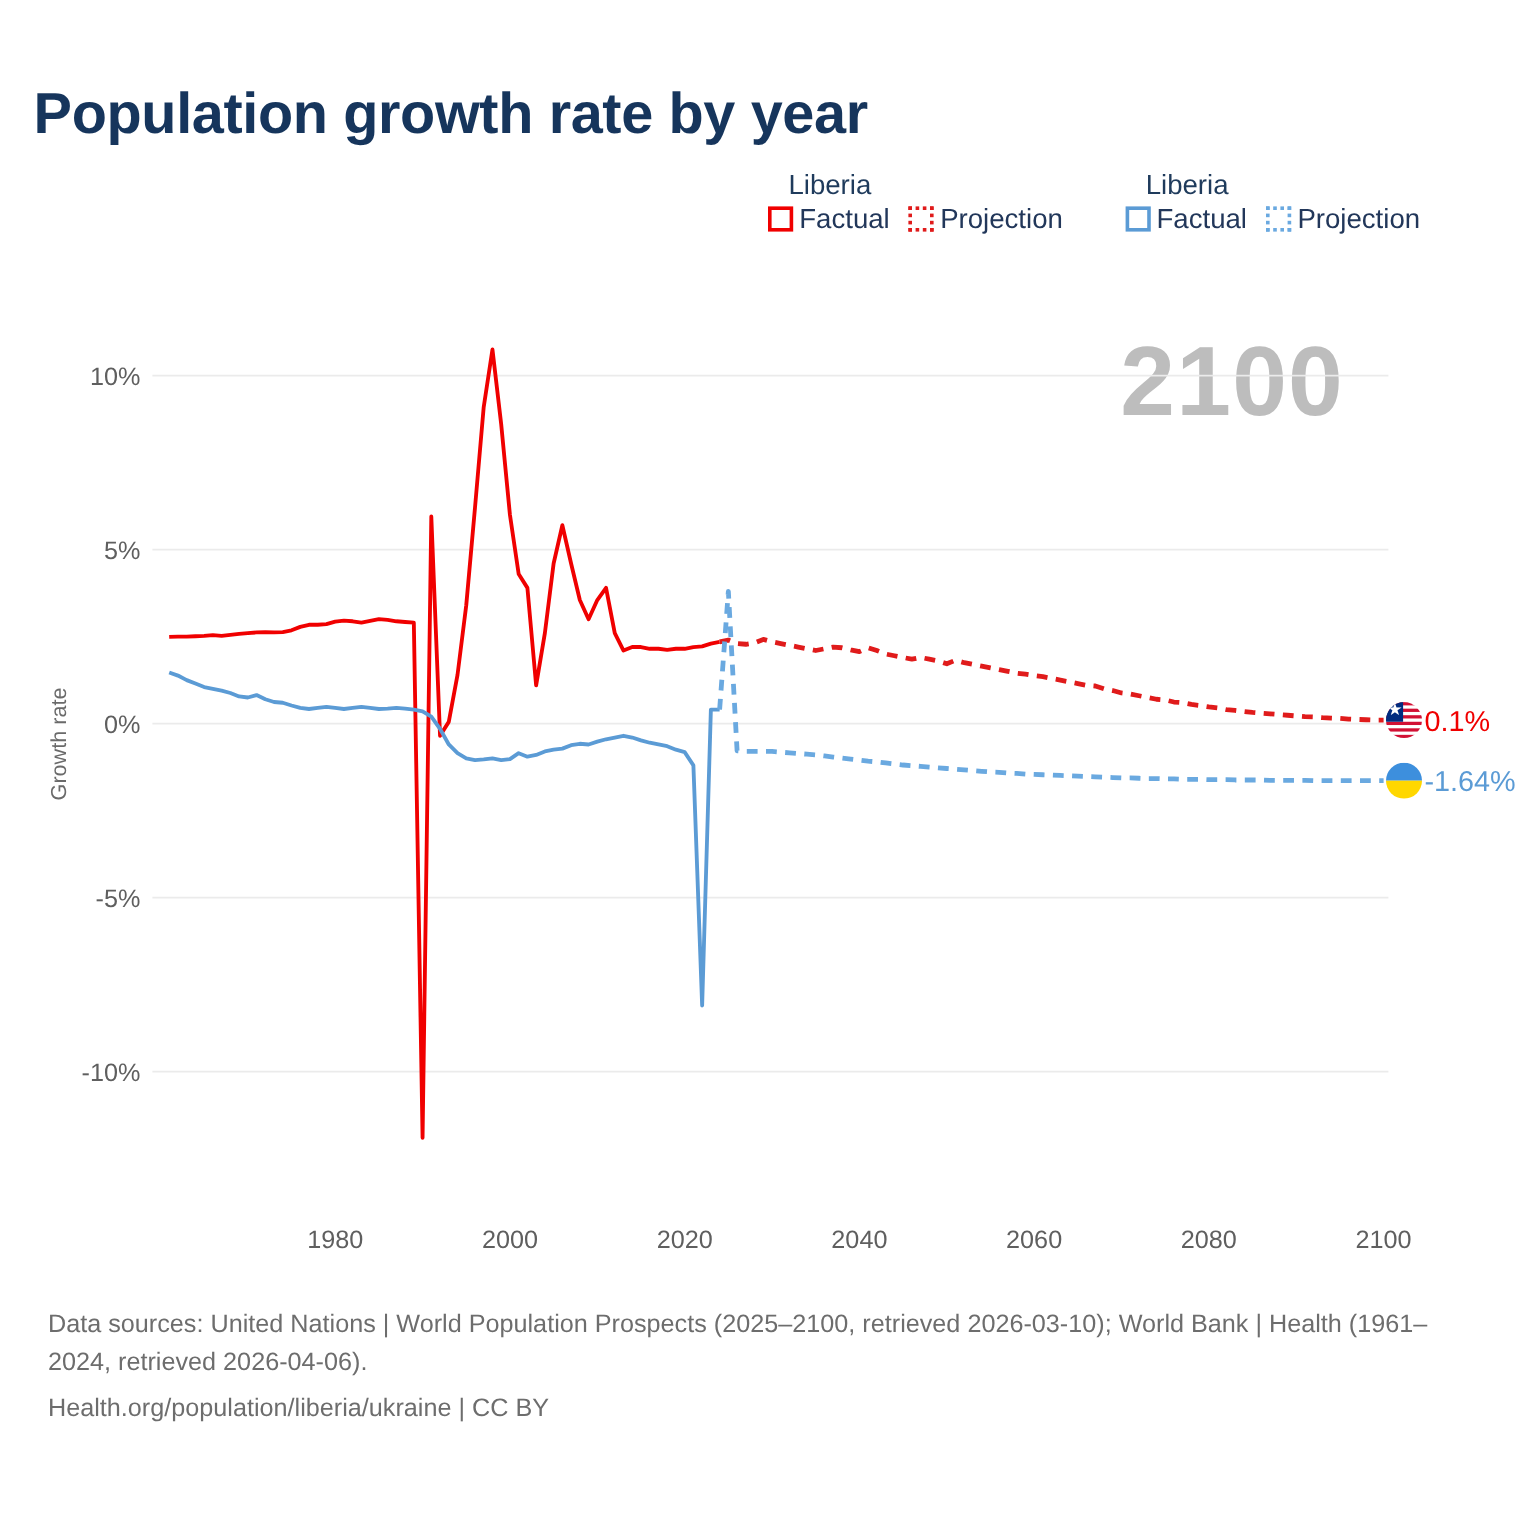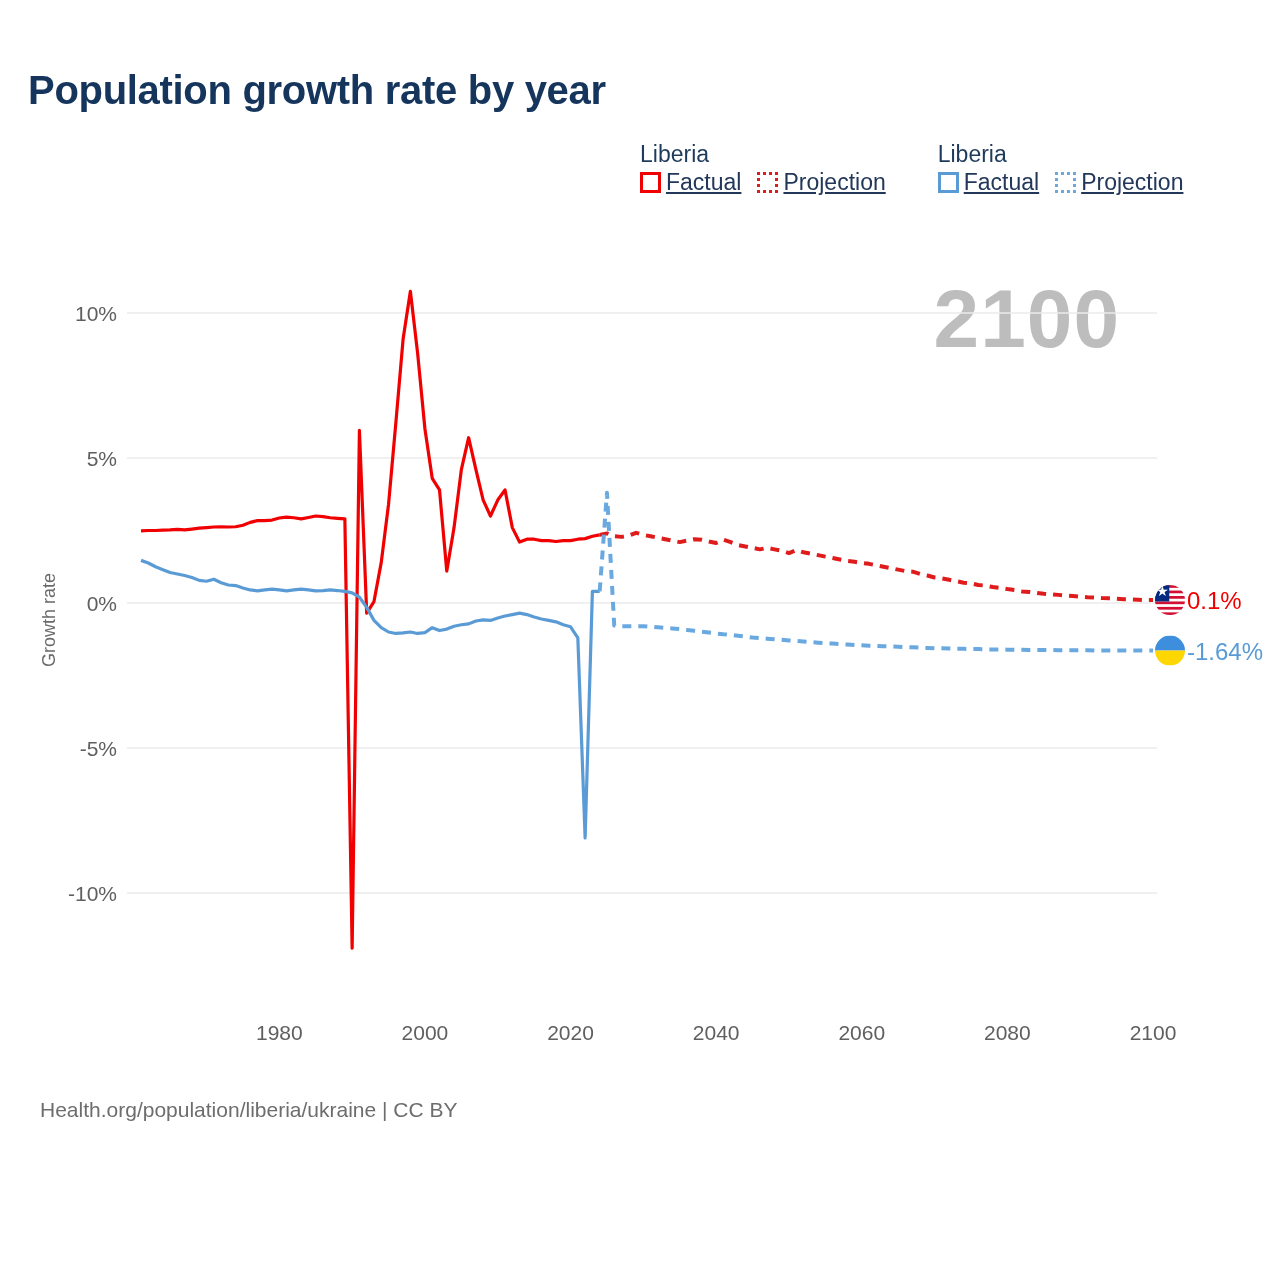--- a/index.html
+++ b/index.html
@@ -8,54 +8,54 @@
     width: 1280px; height: 1280px;
     background: #ffffff;
     font-family: "Liberation Sans", sans-serif;
     color: #1d3557;
     overflow: hidden;
     position: relative;
   }
   #chart-title {
     position: absolute;
     left: 28px; top: 68px;
-    font-size: 40px;
+    font-size: 48px;
     font-weight: bold;
     letter-spacing: -0.3px;
     color: #16355c;
     white-space: nowrap;
   }
   #legend {
     position: absolute;
     left: 640px; top: 142px;
     display: flex;
     gap: 52px;
   }
   .legend-group { display: flex; flex-direction: column; gap: 4px; }
   .legend-group-title {
     font-size: 23px;
     color: #1f3b5c;
     line-height: 1.1;
+    margin-left: 17px;
   }
   .legend-entries { display: flex; gap: 16px; align-items: center; }
   .legend-entry { display: flex; align-items: center; gap: 5px; }
   .legend-swatch {
     width: 21px; height: 21px;
     background: #fff;
     display: inline-block;
   }
   .legend-swatch.solid-red { border: 3px solid #f00000; }
   .legend-swatch.dot-red { border: 3px dotted #e01b1b; }
   .legend-swatch.solid-blue { border: 3px solid #5b9bd5; }
   .legend-swatch.dot-blue { border: 3px dotted #6aa9e0; }
   .legend-label {
     font-size: 23px;
     color: #22375a;
     line-height: 1;
-    text-decoration: underline;
   }
   #plot-wrap { position: absolute; left: 13px; top: 0; }
   #watermark {
     position: absolute;
     right: 160px; top: 272px;
     font-size: 82px;
     font-weight: bold;
     color: #bdbdbd;
     letter-spacing: 1px;
     pointer-events: none;
@@ -183,14 +183,15 @@
             <rect x="1142" y="635.56" width="30" height="15" fill="#3d8fdd"></rect>
             <rect x="1142" y="650.56" width="30" height="15" fill="#ffd700"></rect>
           </g>
         </g>
         <text x="1174" y="659.56" class="endlabel-text" fill="#5b9bd5">-1.64%</text>
       </g>
   </svg>
 </div>
 
 <div id="footer">
+  <span class="src-line">Data sources: United Nations | World Population Prospects (2025–2100, retrieved 2026-03-10); World Bank | Health (1961–2024, retrieved 2026-04-06).</span>
   <span class="url-line">Health.org/population/liberia/ukraine | CC BY</span>
 </div>
 
 </body></html>

